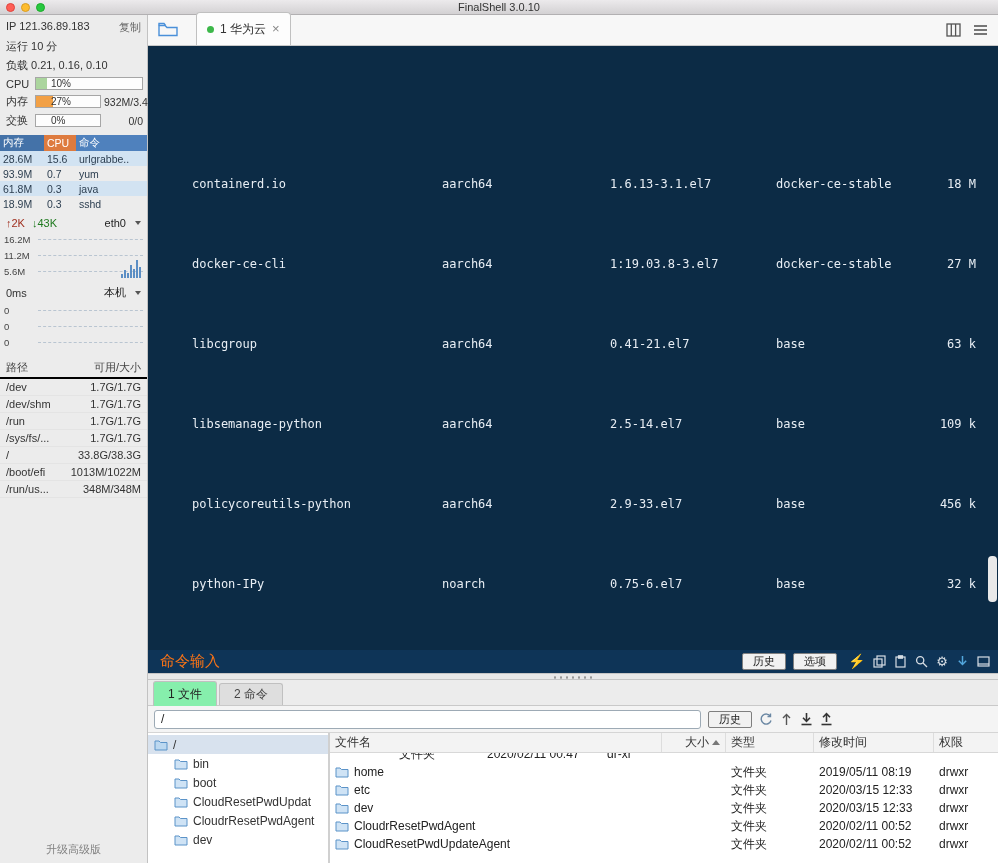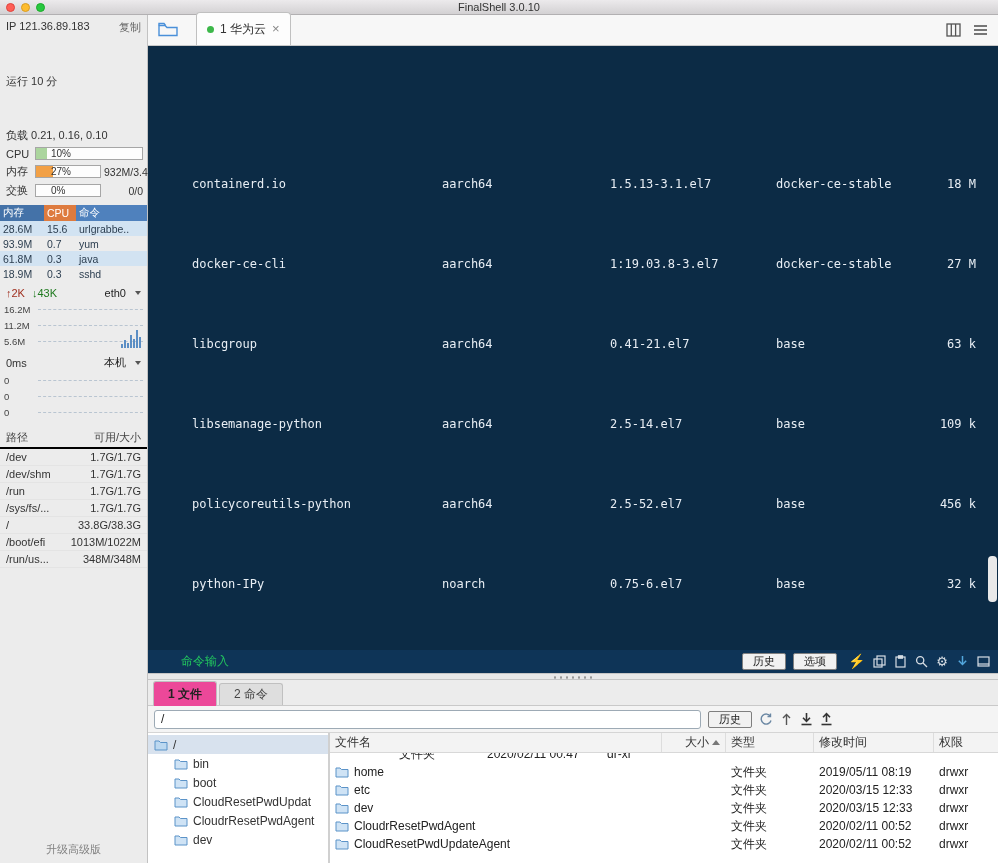--- a/index.html
+++ b/index.html
@@ -8,21 +8,21 @@
   
   .titlebar{height:15px;background:linear-gradient(#eceaec,#d3d1d3);border-bottom:1px solid #b2b0b2;position:relative;display:flex;align-items:center;justify-content:center;font-size:11px;color:#333;}
   .lights{position:absolute;left:6px;top:3px;display:flex;gap:6px;}
   .light{width:9px;height:9px;border-radius:50%;}
   .light.red{background:#ff5f57;border:1px solid #e0443e;}
   .light.yellow{background:#febc2e;border:1px solid #d89c21;}
   .light.green{background:#28c840;border:1px solid #1aab29;}
   .app{display:flex;height:848px;}
   
   .sidebar{width:148px;background:#ececec;border-right:1px solid #c2c2c2;font-size:11px;color:#333;position:relative;flex:none;}
-  .side-row{padding:2px 6px;white-space:nowrap;overflow:hidden;margin-top:35px;}
+  .side-row{padding:2px 6px;white-space:nowrap;overflow:hidden;}
   .ip-row{display:flex;justify-content:space-between;padding:5px 6px 2px;}
   .copy{color:#666;cursor:pointer;}
   .meter{display:flex;align-items:center;padding:2px 4px 2px 6px;gap:3px;}
   .mlabel{width:26px;flex:none;}
   .bar{height:13px;border:1px solid #a6a6a6;background:#fdfdfd;position:relative;flex:1;}
   .bar.short{flex:none;width:66px;}
   .fill{height:100%;background:#abd59e;}
   .fill.mem{background:#f2a045;}
   .pct{position:absolute;left:15px;top:0;font-size:10px;line-height:12px;color:#333;}
   .mdetail{margin-left:auto;font-size:10.5px;}
@@ -62,34 +62,34 @@
   .trow{height:20px;overflow:hidden;margin-left:32px;}
   .pkgrow{display:flex;}
   .c-name{width:250px;flex:none;}
   .c-arch{width:168px;flex:none;}
   .c-ver{width:166px;flex:none;}
   .c-repo{flex:1;}
   .c-size{width:90px;flex:none;text-align:right;padding-right:22px;}
   .t-thumb{position:absolute;right:1px;top:510px;width:9px;height:46px;background:#e9e9e9;border-radius:4px;cursor:pointer;}
   
   .cmdbar{height:23px;flex:none;background:#0e3457;display:flex;align-items:center;padding:0 8px 0 12px;gap:7px;}
-  .cmd-ph{color:#22c55e;font-size:12px;flex:1;margin-left:21px;}
+  .cmd-ph{color:#f97316;font-size:15px;flex:1;}
   .btn{height:17px;padding:0 10px;background:#f1f1f1;border:1px solid #7f7f7f;border-radius:2px;font-size:11px;color:#222;display:flex;align-items:center;cursor:pointer;}
   .cmd-icons{display:flex;align-items:center;gap:8px;margin-left:4px;}
   .cicn{display:flex;align-items:center;color:#d8dee4;cursor:pointer;font-size:13px;line-height:13px;}
   .cicn.bolt{color:#8dc63f;font-size:14px;}
   .cicn.darrow{color:#53a7dd;}
   
   .splitter{height:7px;flex:none;background:#e8e8e8;border-top:1px solid #c5c5c5;border-bottom:1px solid #c5c5c5;cursor:row-resize;}
   .splitter .dots{width:42px;height:3px;margin:2px auto 0;background-image:radial-gradient(circle,#979797 1px,transparent 1.3px);background-size:6px 3px;}
   
   .bottom{flex:1;display:flex;flex-direction:column;min-height:0;background:#fff;}
   .btabs{height:26px;flex:none;background:#ececec;border-bottom:1px solid #c9c9c9;display:flex;align-items:flex-end;padding-left:5px;gap:2px;}
   .btab{height:24px;padding:0 14px;display:flex;align-items:center;font-size:12px;border:1px solid #c0c0c0;border-bottom:none;border-radius:3px 3px 0 0;cursor:pointer;}
-  .btab.active{background:#ec4899;color:#222;margin-bottom:-1px;height:25px;font-weight:bold;}
+  .btab.active{background:#86efac;color:#222;margin-bottom:-1px;height:25px;}
   .btab.inactive{background:#dedede;color:#444;height:22px;}
   .pathrow{height:27px;flex:none;display:flex;align-items:center;gap:7px;padding:0 165px 0 6px;background:#f4f4f4;border-bottom:1px solid #d5d5d5;}
   .path-input{flex:1;height:19px;background:#fff;border:1px solid #9daab5;border-radius:3px;font-size:12px;padding:0 6px;color:#222;display:flex;align-items:center;cursor:text;}
   .picn{display:flex;color:#5f7documentElement;color:#556;cursor:pointer;}
   .picn.dark{color:#333;}
   .browser{flex:1;display:flex;min-height:0;}
   .tree{width:182px;flex:none;border-right:2px solid #d0d0d0;padding-top:2px;overflow:hidden;font-size:12px;color:#333;}
   .tree-row{height:19px;display:flex;align-items:center;gap:5px;padding-left:6px;white-space:nowrap;cursor:pointer;}
   .tree-row.root{background:#d8e2ee;}
   .tree-row.child{padding-left:26px;}
@@ -331,21 +331,21 @@
         </div>
       </div>
 
       <div class="terminal">
         <div>
           
         
             <div class="trow pkgrow">
               <span class="c-name">containerd.io</span>
               <span class="c-arch">aarch64</span>
-              <span class="c-ver">1.5.13-3.1.el7</span>
+              <span class="c-ver">1.6.13-3.1.el7</span>
               <span class="c-repo">docker-ce-stable</span>
               <span class="c-size">18 M</span>
             </div>
           
             <div class="trow pkgrow">
               <span class="c-name">docker-ce-cli</span>
               <span class="c-arch">aarch64</span>
               <span class="c-ver">1:19.03.8-3.el7</span>
               <span class="c-repo">docker-ce-stable</span>
               <span class="c-size">27 M</span>
@@ -363,21 +363,21 @@
               <span class="c-name">libsemanage-python</span>
               <span class="c-arch">aarch64</span>
               <span class="c-ver">2.5-14.el7</span>
               <span class="c-repo">base</span>
               <span class="c-size">109 k</span>
             </div>
           
             <div class="trow pkgrow">
               <span class="c-name">policycoreutils-python</span>
               <span class="c-arch">aarch64</span>
-              <span class="c-ver">2.5-52.el7</span>
+              <span class="c-ver">2.9-33.el7</span>
               <span class="c-repo">base</span>
               <span class="c-size">456 k</span>
             </div>
           
             <div class="trow pkgrow">
               <span class="c-name">python-IPy</span>
               <span class="c-arch">noarch</span>
               <span class="c-ver">0.75-6.el7</span>
               <span class="c-repo">base</span>
               <span class="c-size">32 k</span>

